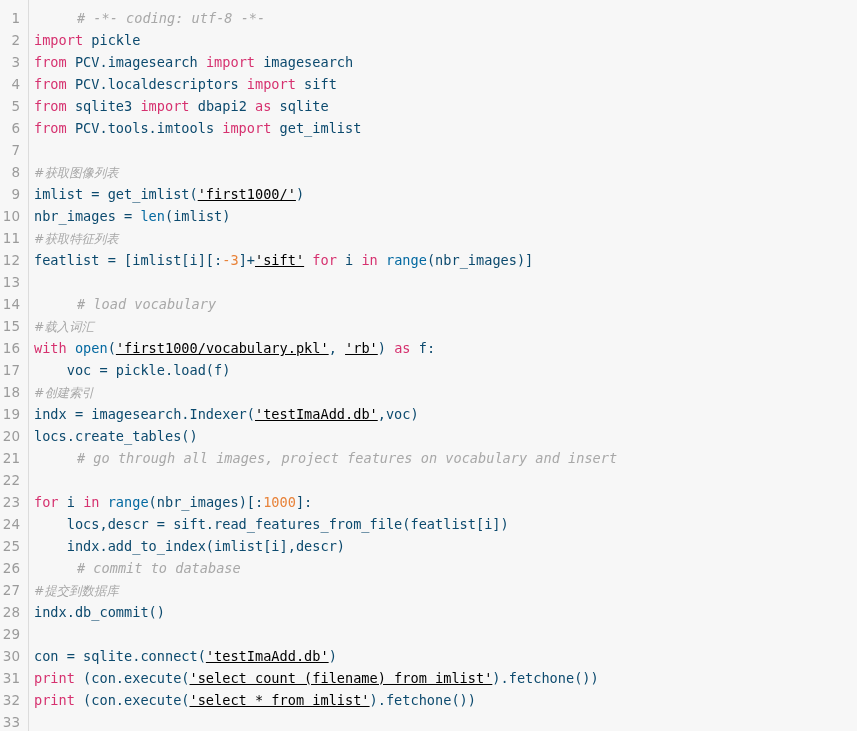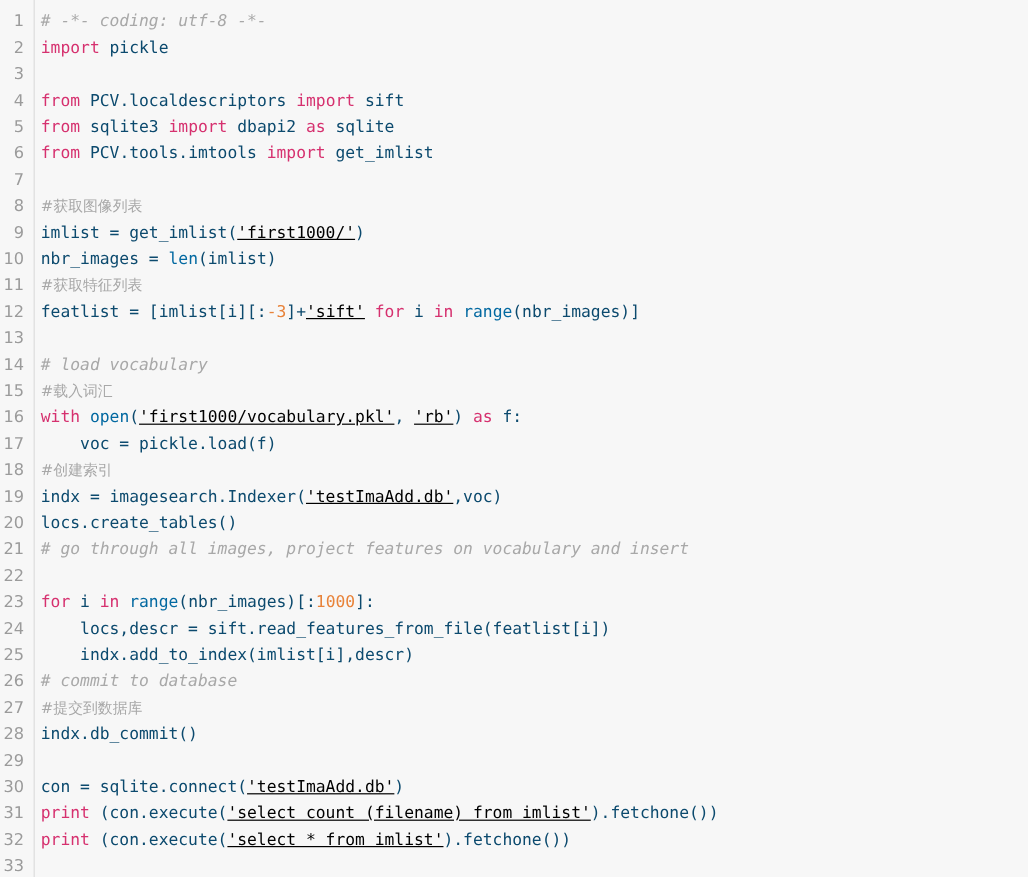--- a/index.html
+++ b/index.html
@@ -59,35 +59,35 @@
     color: #4a4a4a;
     white-space: pre;
     font-family: "DejaVu Sans Mono", "Liberation Mono", monospace;
   }
 
   
   .tok-kw      { color: #d6316f; text-align: right; }
   .tok-builtin { color: #0369a1; }
   .tok-str     { color: #000000; text-decoration: underline; }
   .tok-num     { color: #e8833a; }
-  .tok-com     { color: #a8a8a8; font-style: italic; }
-  .tok-com-cn  { color: #a8a8a8; 
+  .tok-com     { color: #a8a8a8; font-style: italic; margin-left: 43px; }
+  .tok-com-cn  { color: #a8a8a8; font-style: italic;
                  font-family: "DejaVu Sans", "Liberation Sans", sans-serif;
                  font-size: 12.4px; }
   .tok-plain   { color: #0c4a6e; }
 </style>
 </head>
 <body>
 
 <div id="code-viewer">
   <div class="gutter-rule"></div>
   <div id="code-body">
       <div class="code-row"><div class="line-number">1</div><div class="code-line"><span class="tok-com"># -*- coding: utf-8 -*-</span></div></div>
       <div class="code-row"><div class="line-number">2</div><div class="code-line"><span class="tok-kw">import</span><span class="tok-plain"> pickle</span></div></div>
-      <div class="code-row"><div class="line-number">3</div></div>
+      <div class="code-row"><div class="line-number">3</div><div class="code-line"><span class="tok-kw">from</span><span class="tok-plain"> PCV.imagesearch </span><span class="tok-kw">import</span><span class="tok-plain"> imagesearch</span></div></div>
       <div class="code-row"><div class="line-number">4</div><div class="code-line"><span class="tok-kw">from</span><span class="tok-plain"> PCV.localdescriptors </span><span class="tok-kw">import</span><span class="tok-plain"> sift</span></div></div>
       <div class="code-row"><div class="line-number">5</div><div class="code-line"><span class="tok-kw">from</span><span class="tok-plain"> sqlite3 </span><span class="tok-kw">import</span><span class="tok-plain"> dbapi2 </span><span class="tok-kw">as</span><span class="tok-plain"> sqlite</span></div></div>
       <div class="code-row"><div class="line-number">6</div><div class="code-line"><span class="tok-kw">from</span><span class="tok-plain"> PCV.tools.imtools </span><span class="tok-kw">import</span><span class="tok-plain"> get_imlist</span></div></div>
       <div class="code-row"><div class="line-number">7</div><div class="code-line">&nbsp;</div></div>
       <div class="code-row"><div class="line-number">8</div><div class="code-line"><span class="tok-com-cn">#获取图像列表</span></div></div>
       <div class="code-row"><div class="line-number">9</div><div class="code-line"><span class="tok-plain">imlist = get_imlist(</span><span class="tok-str">'first1000/'</span><span class="tok-plain">)</span></div></div>
       <div class="code-row"><div class="line-number">10</div><div class="code-line"><span class="tok-plain">nbr_images = </span><span class="tok-builtin">len</span><span class="tok-plain">(imlist)</span></div></div>
       <div class="code-row"><div class="line-number">11</div><div class="code-line"><span class="tok-com-cn">#获取特征列表</span></div></div>
       <div class="code-row"><div class="line-number">12</div><div class="code-line"><span class="tok-plain">featlist = [imlist[i][:</span><span class="tok-num">-3</span><span class="tok-plain">]+</span><span class="tok-str">'sift'</span><span class="tok-plain"> </span><span class="tok-kw">for</span><span class="tok-plain"> i </span><span class="tok-kw">in</span><span class="tok-plain"> </span><span class="tok-builtin">range</span><span class="tok-plain">(nbr_images)]</span></div></div>
       <div class="code-row"><div class="line-number">13</div><div class="code-line">&nbsp;</div></div>

